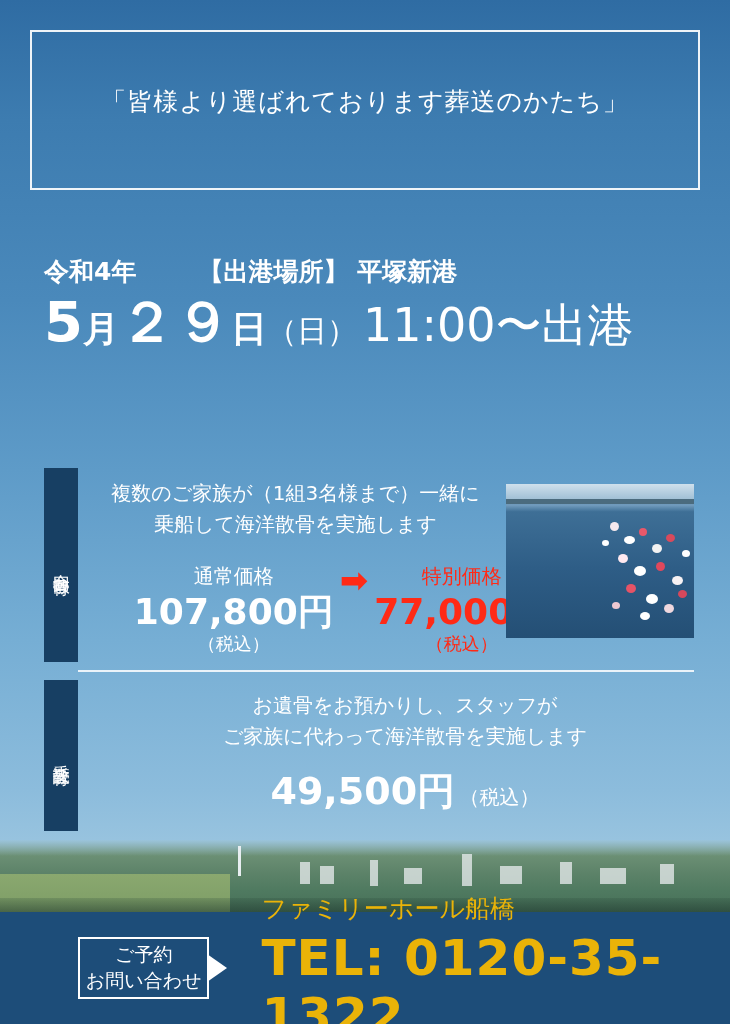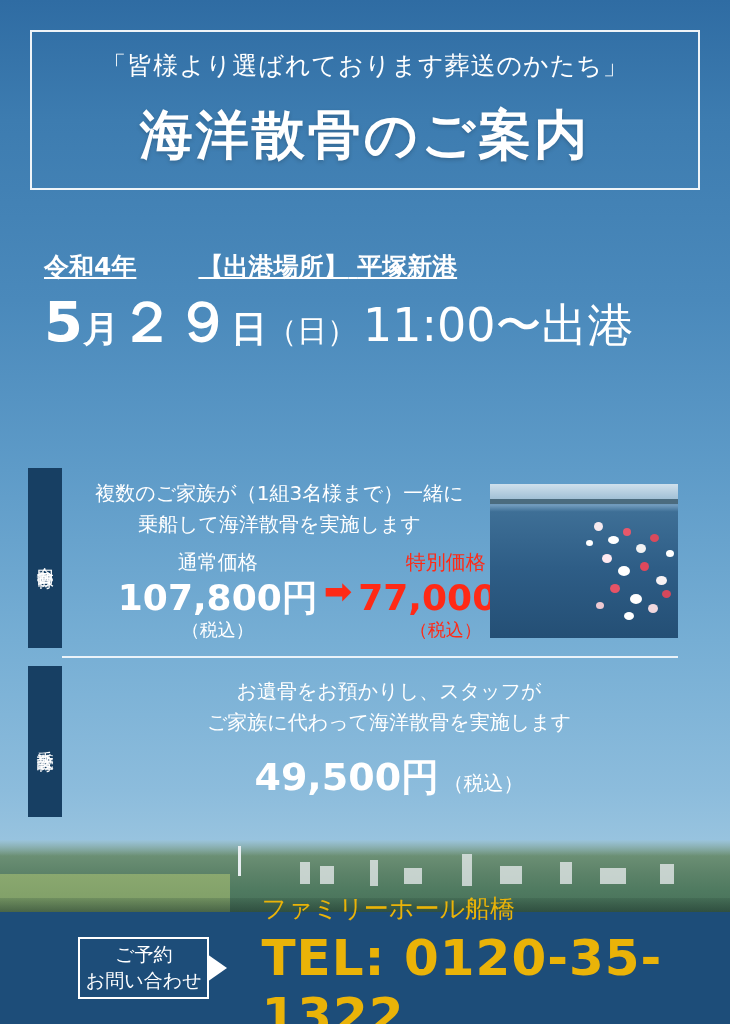--- a/index.html
+++ b/index.html
@@ -73,23 +73,22 @@
     text-shadow: 0 2px 4px rgba(0,0,0,0.18);
   }
 
   
   .date-block {
     position: absolute;
     left: 44px; top: 250px; width: 650px;
     color: #ffffff;
   }
   .date-row1 {
-    display: flex; 
+    display: flex; align-items: flex-end;
     height: 38px;
-    text-decoration: underline;
   }
   .era {
     font-size: 25px; font-weight: bold;
     font-family: "DejaVu Sans", "Liberation Sans", sans-serif;
   }
   .port {
     margin-left: 62px;
     font-size: 25px; font-weight: bold;
     font-family: "DejaVu Sans", "Liberation Sans", sans-serif;
   }
@@ -100,21 +99,21 @@
     white-space: nowrap;
   }
   .d-big { font-size: 56px; font-weight: bold; line-height: 1; }
   .d-mid { font-size: 36px; font-weight: bold; line-height: 1; }
   .d-small { font-size: 30px; line-height: 1; }
   .d-time { font-size: 46px; line-height: 1; margin-left: 6px; }
 
   
   .plans {
     position: absolute;
-    left: 28px; top: 468px; width: 650px;
+    left: 44px; top: 468px; width: 650px;
   }
   .plan {
     position: relative;
     display: flex;
     align-items: stretch;
   }
   .plan-tab {
     width: 34px;
     background: #173f63;
     color: #ffffff;
@@ -138,24 +137,24 @@
   }
   .plan-desc {
     font-size: 20px;
     line-height: 1.55;
     text-align: center;
     font-family: "DejaVu Sans", "Liberation Sans", sans-serif;
   }
   .plan1 .plan-desc { padding-right: 195px; }
 
   .price-row {
-    display: flex; align-items: center;
+    display: flex; align-items: flex-start;
     padding-right: 103px;
     justify-content: center;
-    margin-top: 9px;
+    margin-top: 23px;
   }
   .price-col { text-align: center; }
   .price-label { font-size: 20px; margin-bottom: 2px; }
   .price-label.special { color: #ff2a16; }
   .price-val {
     font-size: 36px; font-weight: bold; line-height: 1.1;
     font-family: "DejaVu Sans", "Liberation Sans", sans-serif;
   }
   .price-val.special { color: #ff2a16; }
   .price-tax { font-size: 18px; }
@@ -258,21 +257,20 @@
     <div class="bldg" style="left:462px; top:14px; width:10px; height:32px;"></div>
     <div class="bldg" style="left:500px; top:26px; width:22px; height:18px;"></div>
     <div class="bldg" style="left:560px; top:22px; width:12px; height:22px;"></div>
     <div class="bldg" style="left:600px; top:28px; width:26px; height:16px;"></div>
     <div class="bldg" style="left:660px; top:24px; width:14px; height:20px;"></div>
     <div class="dark"></div>
   </div>
 
   <div class="header-box">
     <div class="header-sub">「皆様より選ばれております葬送のかたち」</div>
-    <div class="header-title">海洋散骨のご案内</div>
   </div>
 
   <div class="date-block">
     <div class="date-row1">
       <div class="era">令和4年</div>
       <div class="port">
         <span>【出港場所】</span>
         <span>平塚新港</span>
       </div>
     </div>

